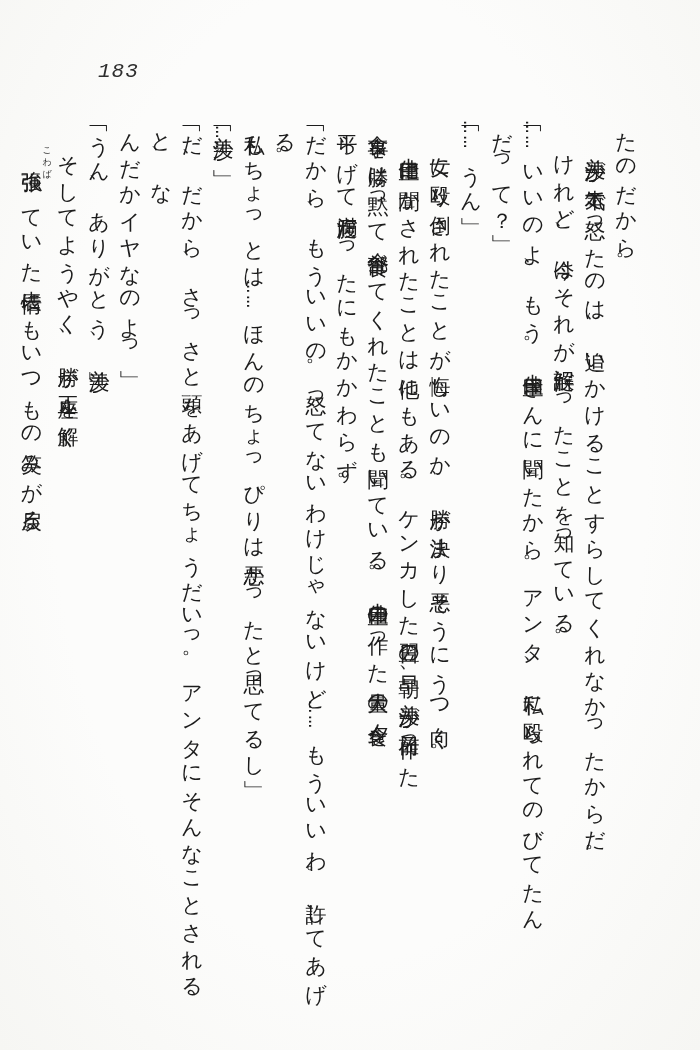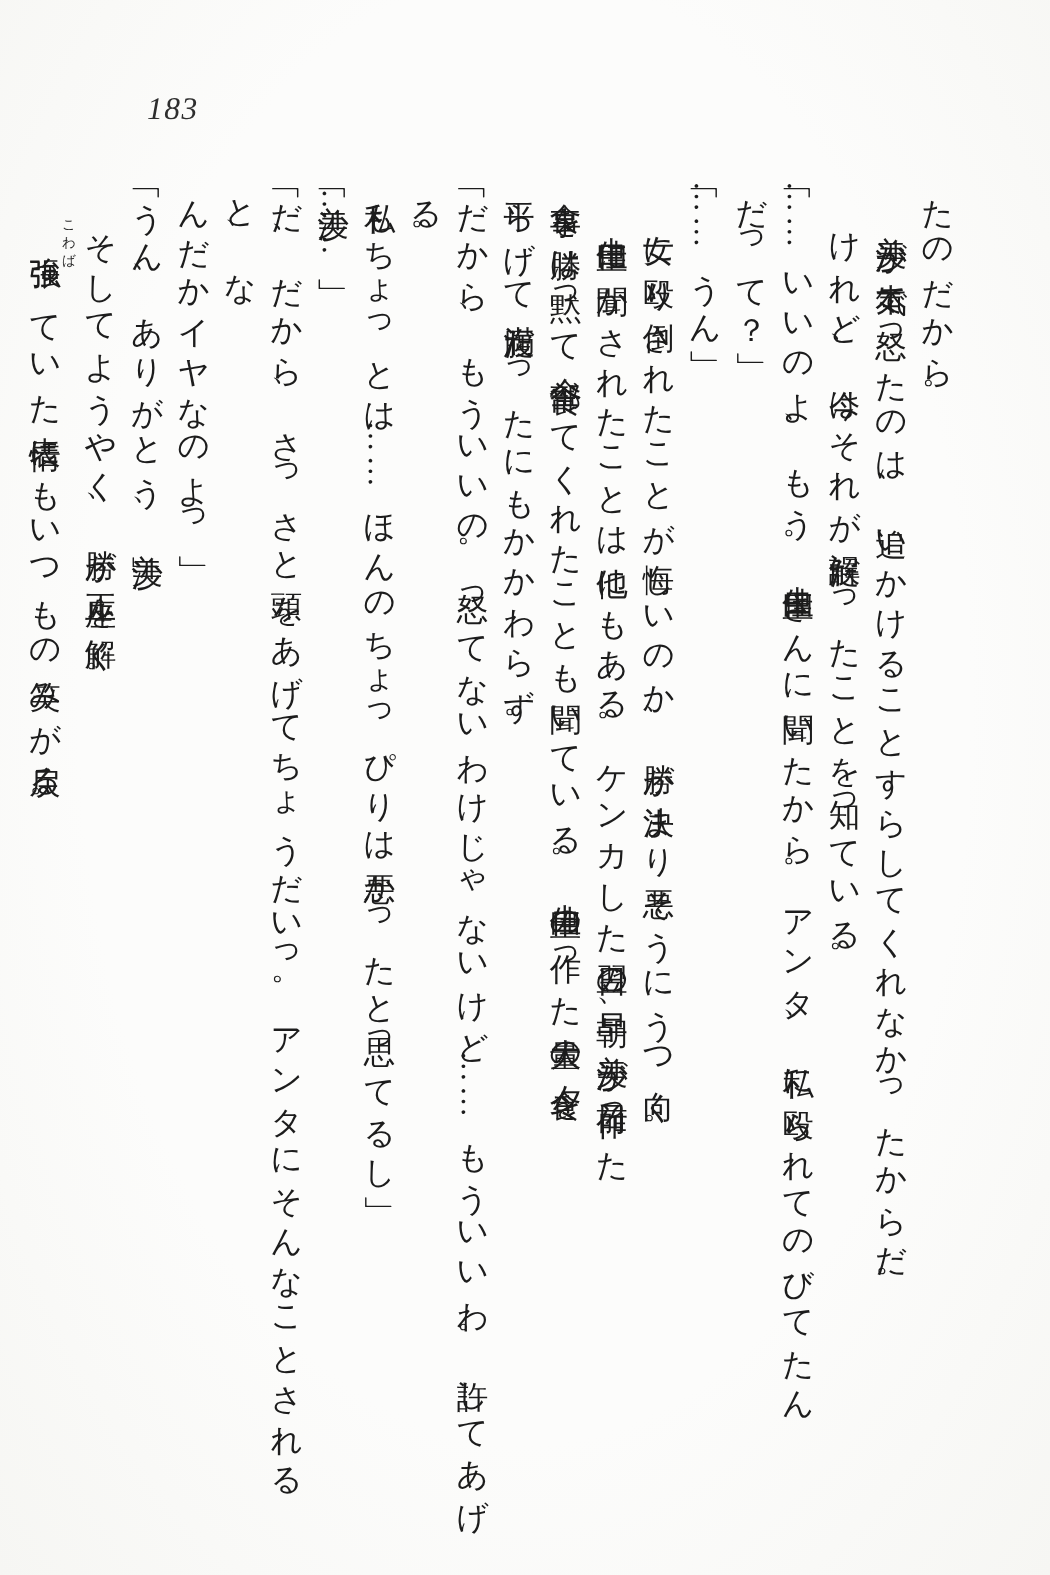--- a/index.html
+++ b/index.html
@@ -11,20 +11,21 @@
     height: 1050px;
     position: relative;
     overflow: hidden;
     background: #fafaf8;
     font-family: "Liberation Serif", "DejaVu Serif", serif;
   }
   .book-page {
     position: absolute;
     inset: 0;
     background: radial-gradient(ellipse at 50% 45%, #fcfcfb 60%, #f6f6f3 100%);
+    font-family: Liberation Mono, monospace;
   }
   .page-number {
     position: absolute;
     top: 60px;
     left: 98px;
     font-size: 21px;
     font-style: italic;
     color: #2e2e2e;
     letter-spacing: 1px;
   }

